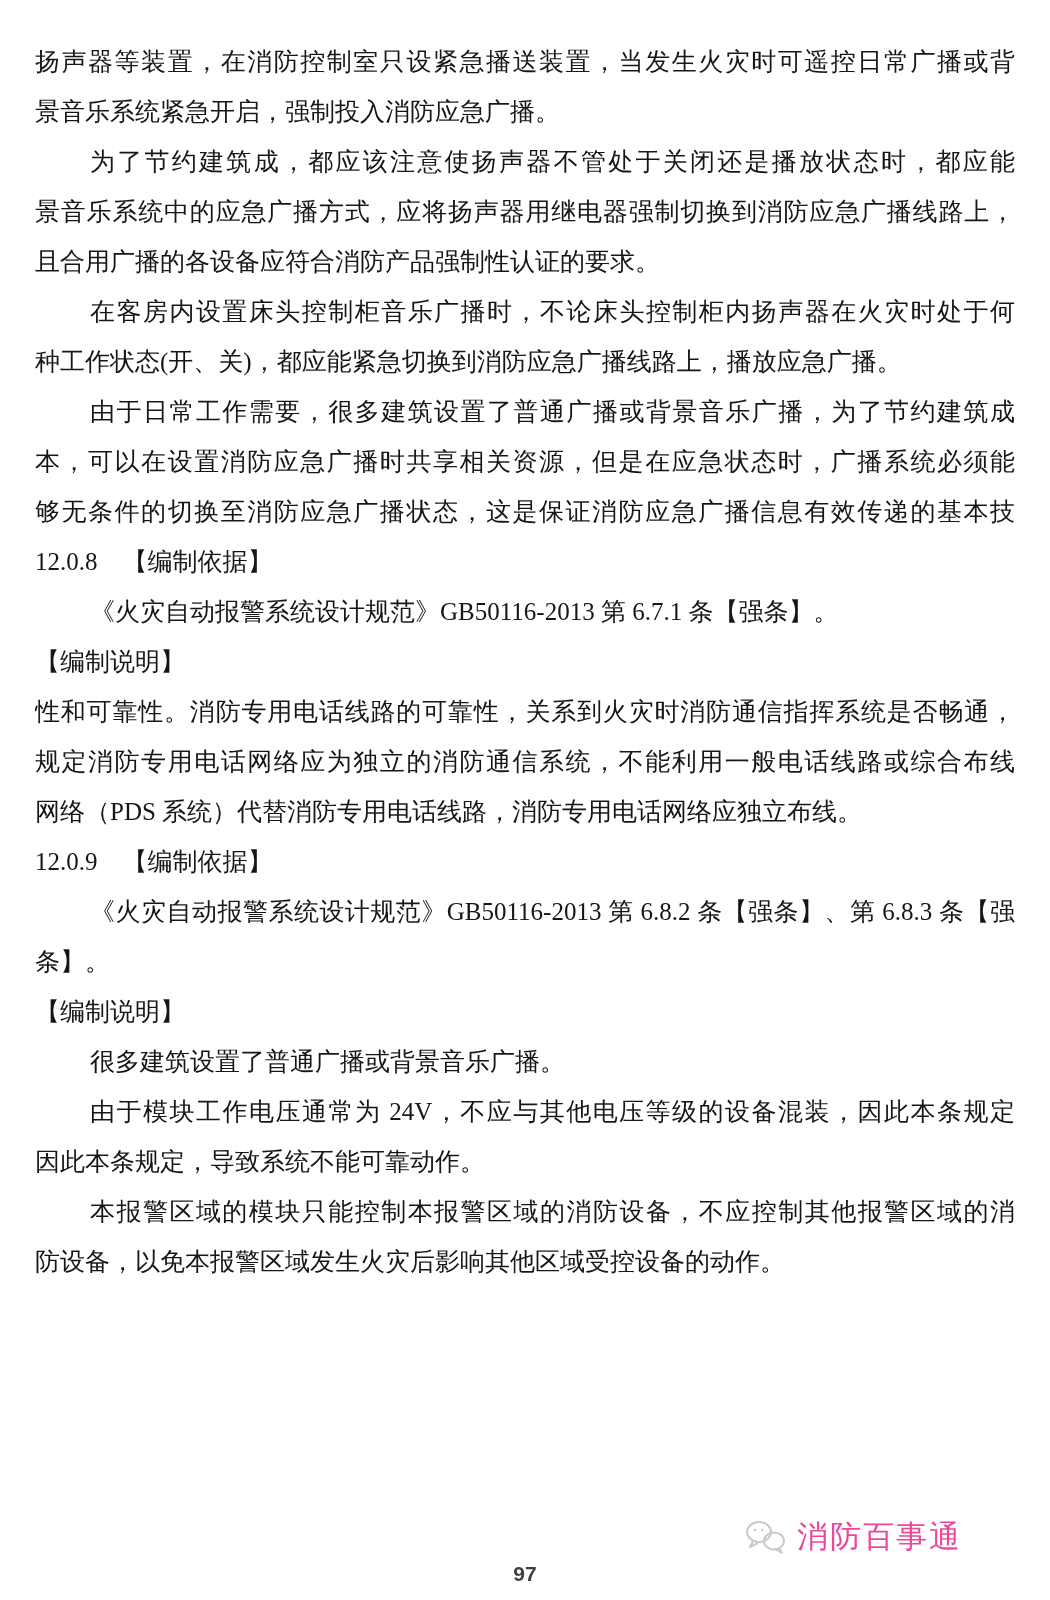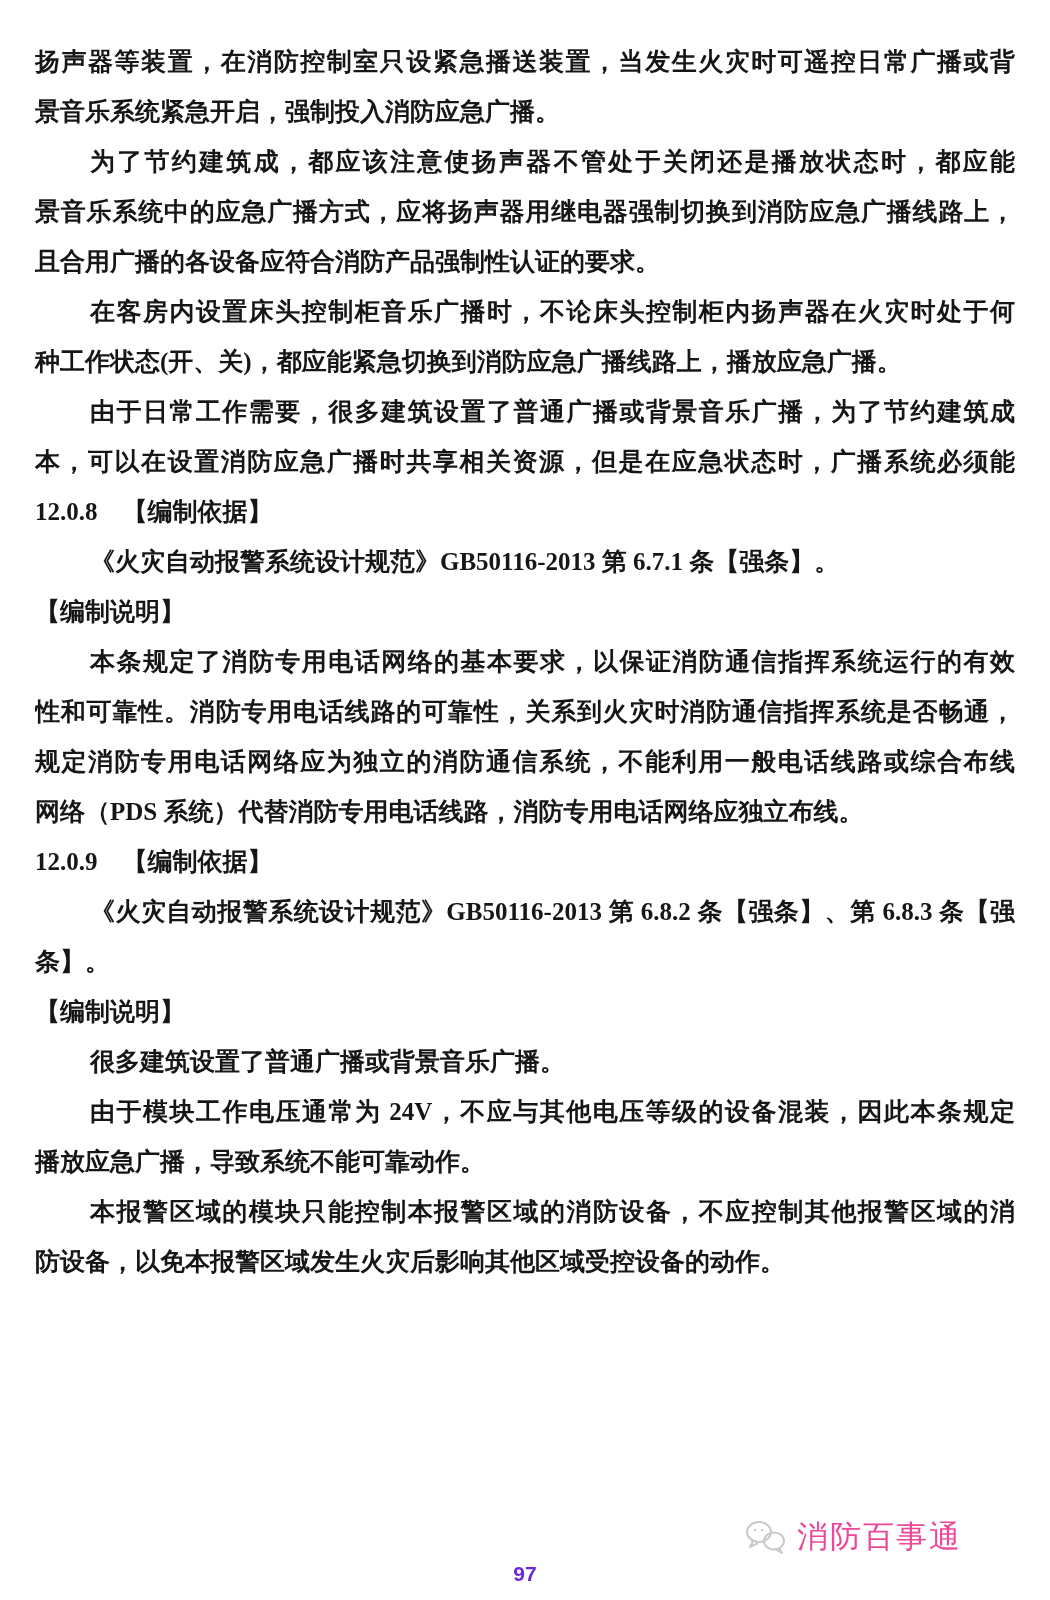--- a/index.html
+++ b/index.html
@@ -16,21 +16,21 @@
     inset: 0;
     background: #ffffff;
     padding: 37px 35px 0 35px;
   }
   .doc-lines { width: 980px; }
   .line {
     height: 50px;
     line-height: 50px;
     font-size: 25px;
     color: #161616;
-    font-weight: 700;
+    font-weight: 400;
     white-space: nowrap;
     overflow: visible;
   }
   .line.justify {
     white-space: normal;
     text-align: justify;
     text-align-last: justify;
     height: 50px;
     overflow: hidden;
   }
@@ -53,52 +53,52 @@
   .wm-icon { width: 44px; height: 38px; display: inline-block; }
   .page-number {
     position: absolute;
     top: 1562px;
     left: 0;
     width: 1050px;
     text-align: center;
     font-family: "Liberation Sans", "DejaVu Sans", sans-serif;
     font-size: 21px;
     font-weight: bold;
-    color: #6d28d9;
+    color: #404040;
   }
 </style>
 </head>
 <body>
 
 <div class="page">
 
   <div class="doc-lines">
       <div class="line justify">扬声器等装置，在消防控制室只设紧急播送装置，当发生火灾时可遥控日常广播或背</div>
       <div class="line">景音乐系统紧急开启，强制投入消防应急广播。</div>
       <div class="line indent justify">为了节约建筑成，都应该注意使扬声器不管处于关闭还是播放状态时，都应能</div>
       <div class="line justify">景音乐系统中的应急广播方式，应将扬声器用继电器强制切换到消防应急广播线路上，</div>
       <div class="line">且合用广播的各设备应符合消防产品强制性认证的要求。</div>
       <div class="line indent justify">在客房内设置床头控制柜音乐广播时，不论床头控制柜内扬声器在火灾时处于何</div>
       <div class="line">种工作状态(开、关)，都应能紧急切换到消防应急广播线路上，播放应急广播。</div>
       <div class="line indent justify">由于日常工作需要，很多建筑设置了普通广播或背景音乐广播，为了节约建筑成</div>
       <div class="line justify">本，可以在设置消防应急广播时共享相关资源，但是在应急状态时，广播系统必须能</div>
+      <div class="line justify">够无条件的切换至消防应急广播状态，这是保证消防应急广播信息有效传递的基本技</div>
       <div class="line">12.0.8　【编制依据】</div>
       <div class="line indent">《火灾自动报警系统设计规范》GB50116-2013 第 6.7.1 条【强条】。</div>
       <div class="line">【编制说明】</div>
-      <div class="line indent justify">本条规定了消防专用电话网络的基本要求，以保证消防通信指挥系统运行的有效</div>
       <div class="line justify">性和可靠性。消防专用电话线路的可靠性，关系到火灾时消防通信指挥系统是否畅通，</div>
       <div class="line justify">规定消防专用电话网络应为独立的消防通信系统，不能利用一般电话线路或综合布线</div>
       <div class="line">网络（PDS 系统）代替消防专用电话线路，消防专用电话网络应独立布线。</div>
       <div class="line">12.0.9　【编制依据】</div>
       <div class="line indent justify">《火灾自动报警系统设计规范》GB50116-2013 第 6.8.2 条【强条】、第 6.8.3 条【强</div>
       <div class="line">条】。</div>
       <div class="line">【编制说明】</div>
       <div class="line indent">很多建筑设置了普通广播或背景音乐广播。</div>
       <div class="line indent justify">由于模块工作电压通常为 24V，不应与其他电压等级的设备混装，因此本条规定</div>
-      <div class="line">播放应急广播，导致系统不能可靠动作。</div>
+      <div class="line">因此本条规定，导致系统不能可靠动作。</div>
       <div class="line indent justify">本报警区域的模块只能控制本报警区域的消防设备，不应控制其他报警区域的消</div>
       <div class="line">防设备，以免本报警区域发生火灾后影响其他区域受控设备的动作。</div>
     </div>
 
   <div class="footer-watermark">
     <span class="wm-icon">
       <svg viewBox="0 0 44 38" width="44" height="38" fill="none" stroke="#c9c9c9" stroke-width="2">
         <ellipse cx="14" cy="14" rx="12" ry="10"></ellipse>
         <path d="M8 23 L5 29 L13 25" stroke-linejoin="round"></path>
         <ellipse cx="29" cy="23" rx="10" ry="8.5"></ellipse>

